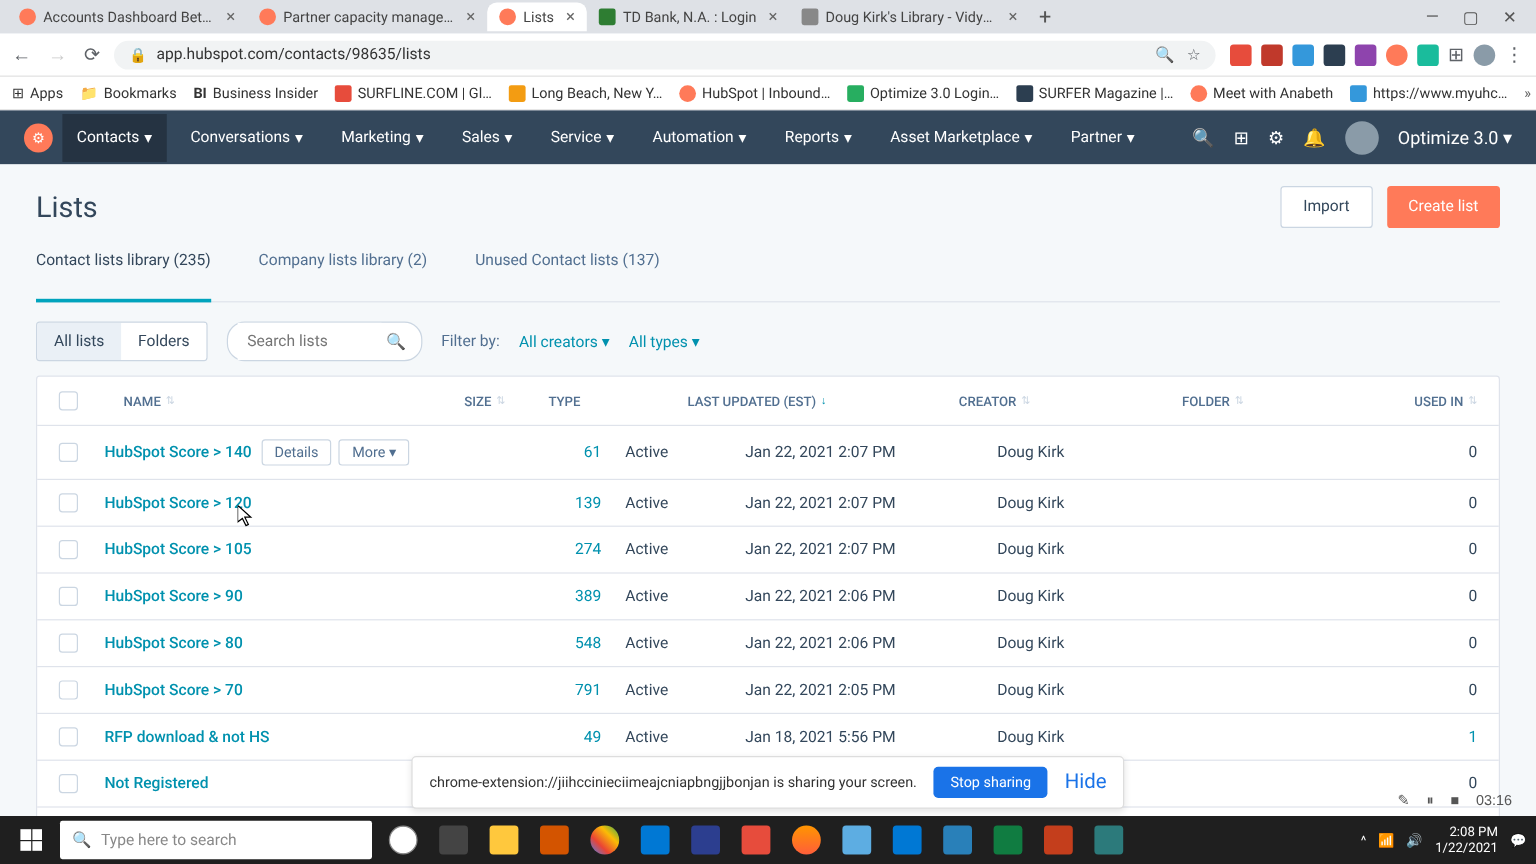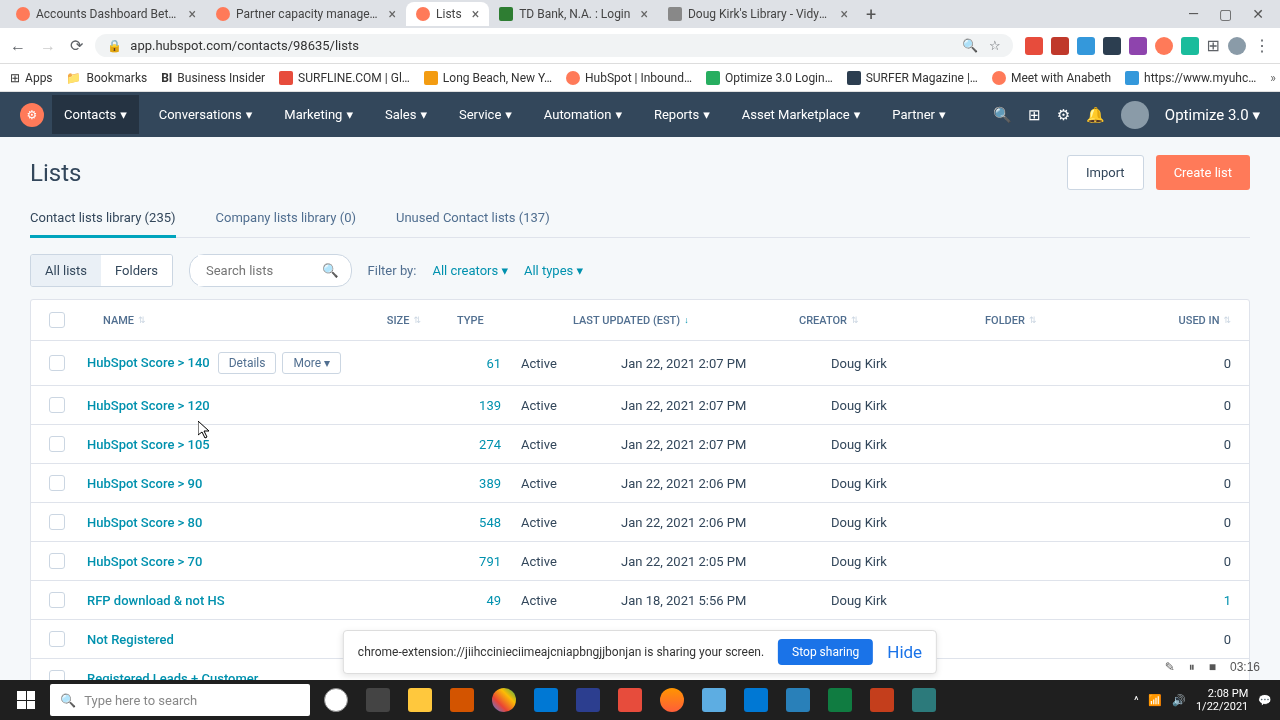--- a/index.html
+++ b/index.html
@@ -44,21 +44,21 @@
 
 
 .page { padding: 18px 30px; background: #f5f8fa; height: calc(720px - 28px - 36px - 28px - 45px - 40px); overflow: hidden; position: relative; }
 .page-header { display: flex; justify-content: space-between; align-items: center; margin-bottom: 14px; }
 .page-title { font-size: 24px; font-weight: 400; color: #33475b; }
 .header-actions { display: flex; gap: 12px; }
 .btn { padding: 9px 18px; font-size: 13px; border-radius: 3px; cursor: pointer; border: 1px solid #cbd6e2; background: #fff; color: #33475b; }
 .btn.primary { background: #ff7a59; color: #fff; border: none; }
 
 .tabs { display: flex; gap: 40px; border-bottom: 1px solid #dfe3eb; margin-bottom: 16px; }
-.tab-item { padding: 6px 0 10px; font-size: 13px; color: #516f90; cursor: pointer; }
+.tab-item { padding: 6px 0 24px; font-size: 13px; color: #516f90; cursor: pointer; }
 .tab-item.active { color: #33475b; border-bottom: 3px solid #00a4bd; margin-bottom: -1px; }
 
 .filters { display: flex; align-items: center; gap: 16px; margin-bottom: 12px; }
 .toggle-group { display: flex; border: 1px solid #cbd6e2; border-radius: 3px; overflow: hidden; }
 .toggle-btn { padding: 8px 14px; font-size: 13px; background: #fff; color: #33475b; cursor: pointer; }
 .toggle-btn.active { background: #eaf0f6; }
 .search-box { display: flex; align-items: center; border: 1px solid #cbd6e2; border-radius: 15px; background: #fff; padding: 0 8px; }
 .search-box input { border: none; outline: none; padding: 8px; font-size: 13px; width: 120px; }
 .search-btn { background: none; border: none; color: #516f90; cursor: pointer; padding: 4px; }
 .filter-label { font-size: 13px; color: #516f90; }
@@ -276,21 +276,21 @@
   <div class="page-header">
     <h1 class="page-title">Lists</h1>
     <div class="header-actions">
       <button class="btn">Import</button>
       <button class="btn primary">Create list</button>
     </div>
   </div>
 
   <div class="tabs">
     <div class="tab-item active">Contact lists library (235)</div>
-    <div class="tab-item">Company lists library (0)</div>
+    <div class="tab-item">Company lists library (2)</div>
     <div class="tab-item">Unused Contact lists (137)</div>
   </div>
 
   <div class="filters">
     <div class="toggle-group">
       <div class="toggle-btn active">All lists</div>
       <div class="toggle-btn">Folders</div>
     </div>
     <div class="search-box">
       <input type="text" placeholder="Search lists" style="">

